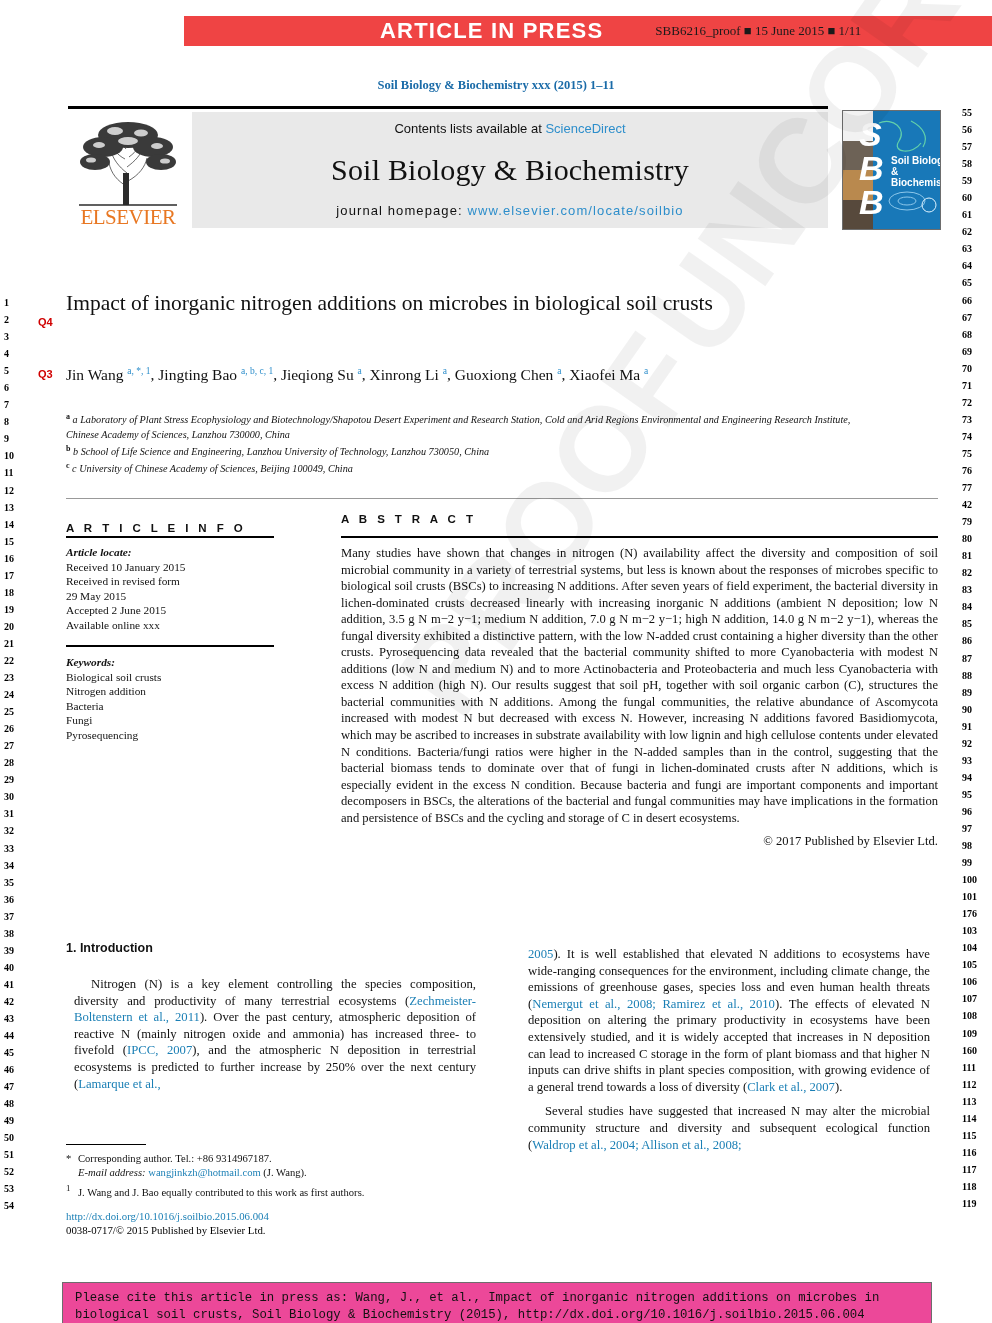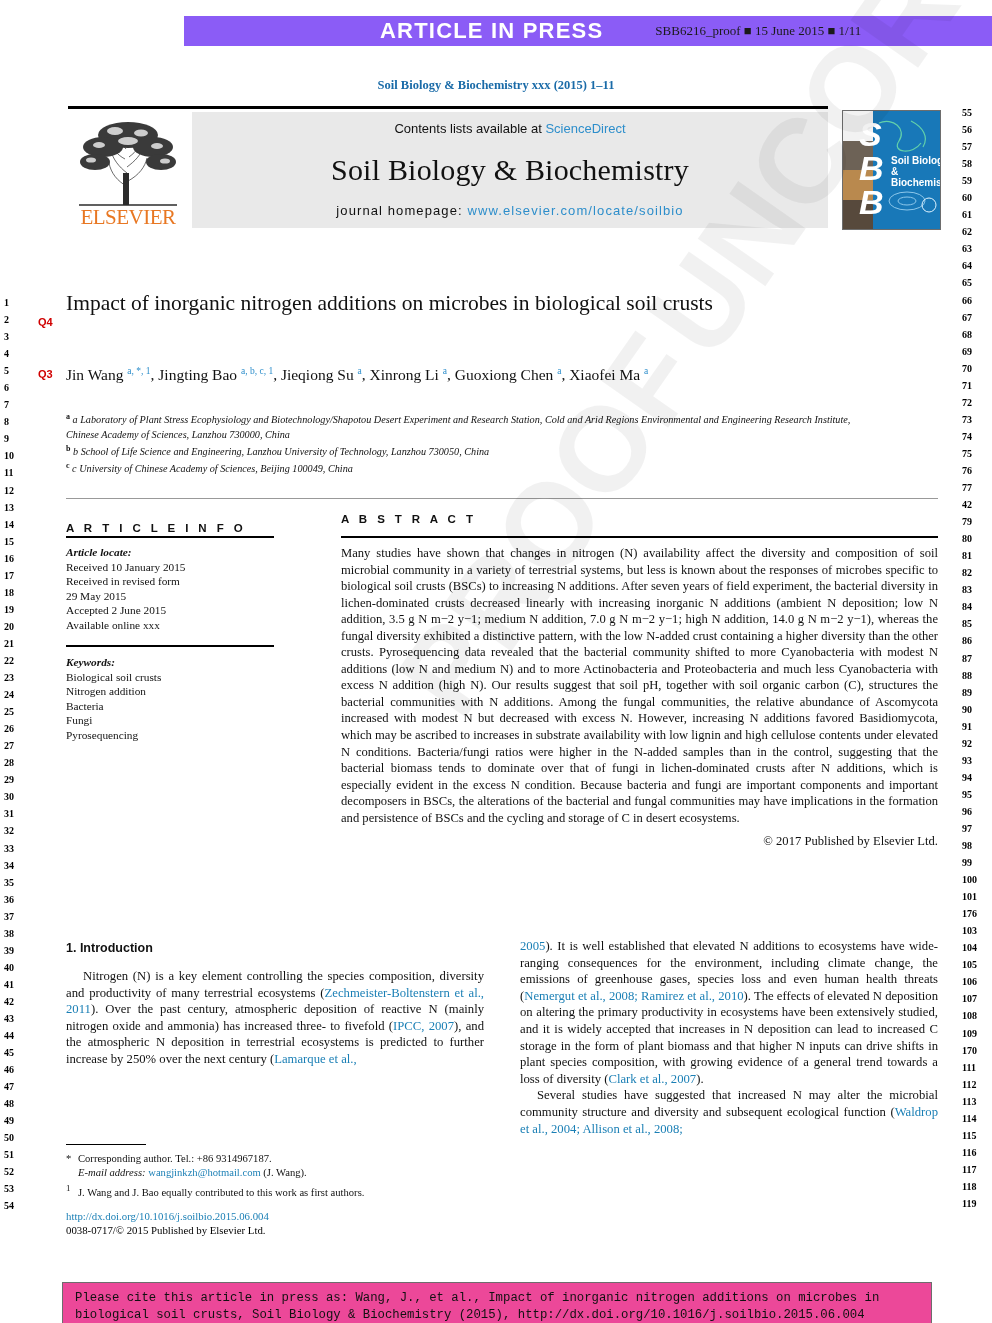--- a/index.html
+++ b/index.html
@@ -17,21 +17,21 @@
     height: 1323px;
     overflow: hidden;
     background: #fff;
   }
 
   
   .aip-bar {
     position: absolute;
     left: 184px; top: 16px;
     width: 808px; height: 30px;
-    background: #8b5cf6;
+    background: #ef4444;
     display: flex;
     align-items: center;
   }
   .aip-title {
     font-family: "Liberation Sans", sans-serif;
     font-weight: bold;
     font-size: 22px;
     color: #ffffff;
     letter-spacing: 1.2px;
     margin-left: 196px;
@@ -277,21 +277,21 @@
     position: absolute;
     width: 418px;
     font-family: "Liberation Serif", serif;
     font-size: 12.7px;
     line-height: 16.6px;
     text-align: justify;
     color: #111;
   }
   .col.left  { left: 66px;  top: 968px; }
   .col.right { left: 520px; top: 938px; width: 418px; }
-  .col p { margin: 0; text-indent: 17px; }
+  .col p { margin: 8px; text-indent: 17px; }
   .col p.noindent { text-indent: 0; }
   a.ref, .ref { color: #1a7fb5; text-decoration: none; }
 
   .foot-rule {
     position: absolute;
     left: 66px; top: 1144px;
     width: 80px; height: 1px;
     background: #000;
   }
   .footnotes {
@@ -469,21 +469,21 @@
       <div>100</div>
       <div>101</div>
       <div>176</div>
       <div>103</div>
       <div>104</div>
       <div>105</div>
       <div>106</div>
       <div>107</div>
       <div>108</div>
       <div>109</div>
-      <div>170</div>
+      <div>160</div>
       <div>111</div>
       <div>112</div>
       <div>113</div>
       <div>114</div>
       <div>115</div>
       <div>116</div>
       <div>117</div>
       <div>118</div>
       <div>119</div>
     </div>

